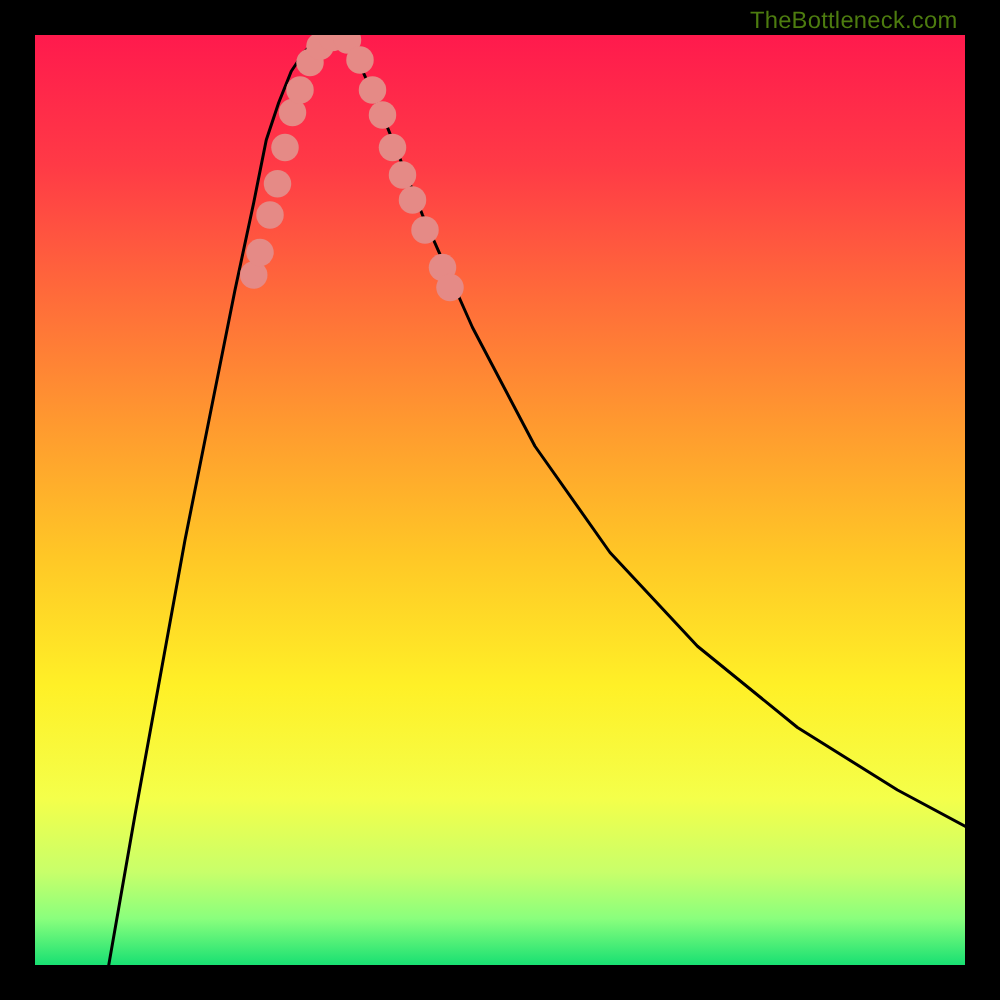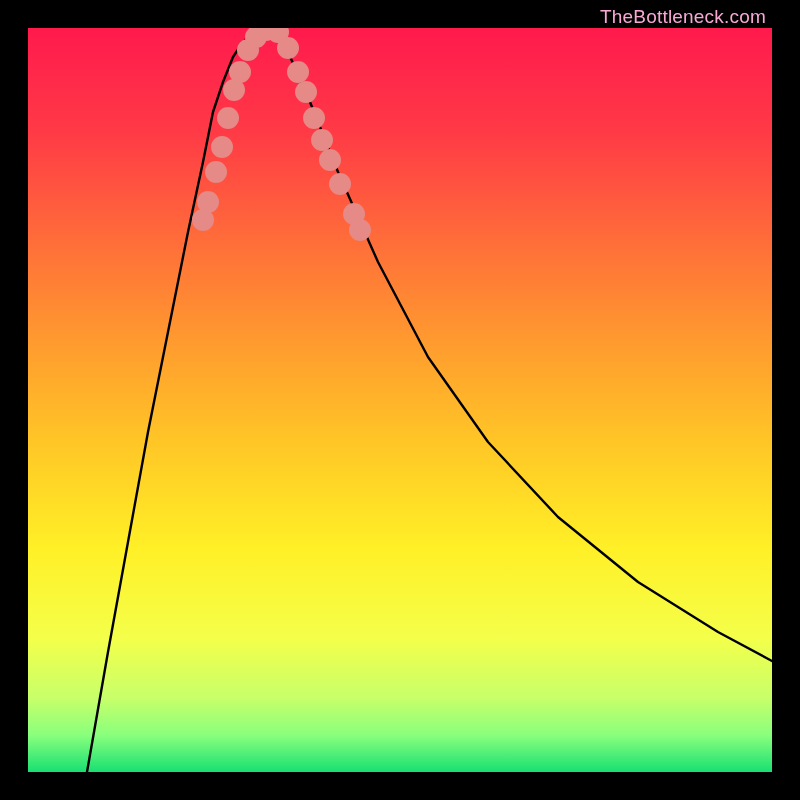--- a/index.html
+++ b/index.html
@@ -21,21 +21,21 @@
   .plot-bg {
     position: absolute;
     inset: 0;
   }
   .watermark {
     position: absolute;
     top: 6px;
     right: 34px;
     font-family: Arial, Helvetica, sans-serif;
     font-size: 19px;
-    color: #f9a8d4;
+    color: #4d7c0f;
     letter-spacing: 0.2px;
   }
   svg.curves {
     position: absolute;
     inset: 0;
   }
 </style>
 </head>
 <body>
 

